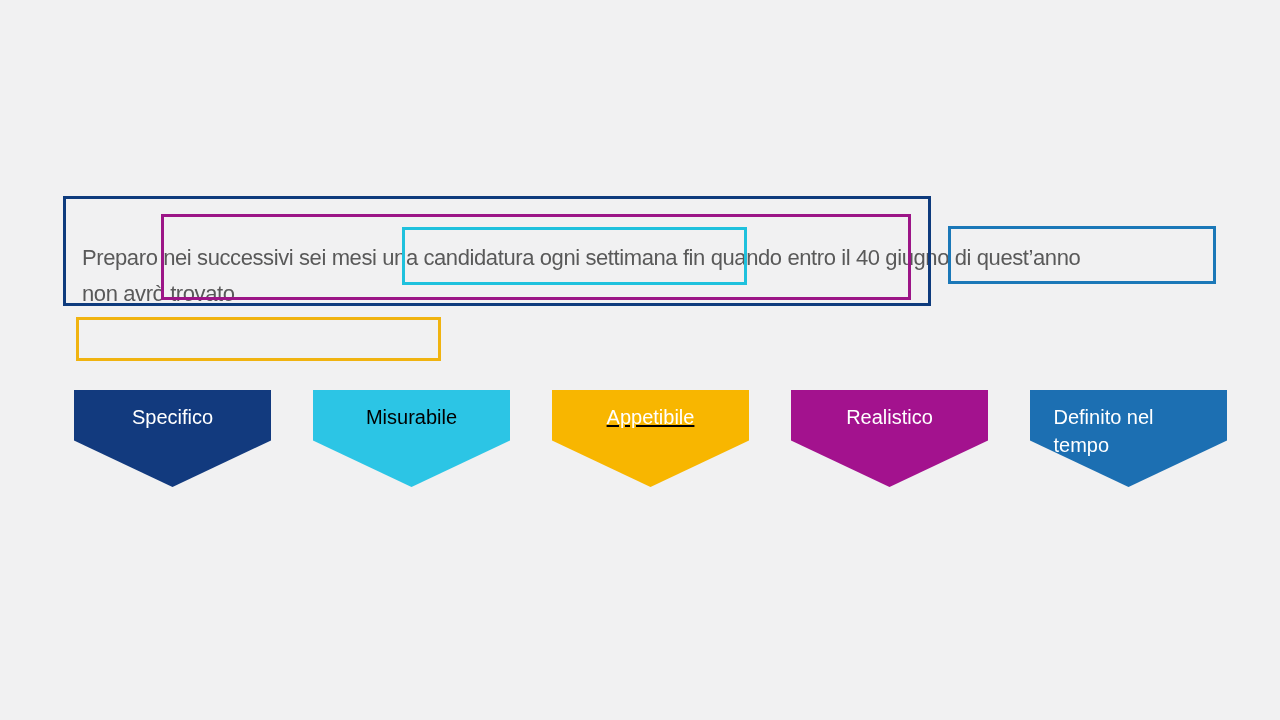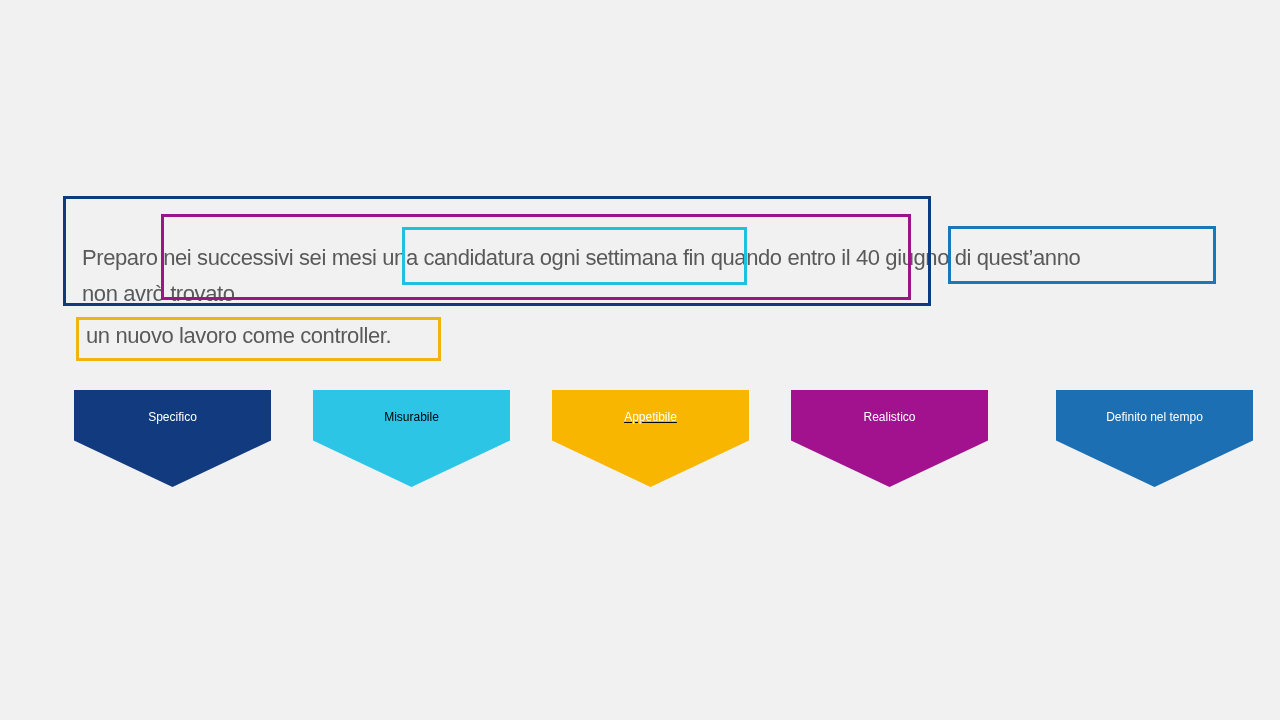--- a/index.html
+++ b/index.html
@@ -47,41 +47,40 @@
     width: 197px;
     height: 97px;
     clip-path: polygon(0 0, 100% 0, 100% 52%, 50% 100%, 0 52%);
     display: flex;
     justify-content: center;
     align-items: flex-start;
     padding-top: 13px;
     box-sizing: border-box;
   }
   .banner span {
-    font-size: 12px;
+    font-size: 20px;
     line-height: 28px;
     text-align: left;
     max-width: 150px;
   }
   .banner-1 { left: 74px; }
   .banner-2 { left: 313px; }
   .banner-3 { left: 552px; }
   .banner-4 { left: 791px; }
-  .banner-5 { left: 1056px; }
+  .banner-5 { left: 1030px; }
 </style>
 </head>
 <body>
 
 <div class="slide" style="background-color: rgb(241, 241, 242);">
 
   <div class="sentence-line line1" style="color: rgb(89, 89, 89);">Preparo nei successivi sei mesi una candidatura ogni settimana fin quando entro il 40 giugno di quest’anno</div>
 
   <div class="sentence-line line2" style="color: rgb(89, 89, 89);">non avrò trovato</div>
 
-  <div class="sentence-line line3" style="color: rgb(89, 89, 89);">un nuovo lavoro come controller.</div>
 
   <div class="hl-box hl-navy" style="border-color: rgb(14, 59, 125);"></div>
 
   <div class="hl-box hl-magenta" style="border-color: rgb(156, 21, 135);"></div>
 
   <div class="hl-box hl-cyan" style="border-color: rgb(31, 193, 221);"></div>
 
   <div class="hl-box hl-blue" style="border-color: rgb(27, 120, 184);"></div>
 
   <div class="hl-box hl-yellow" style="border-color: rgb(240, 179, 16);"></div>

